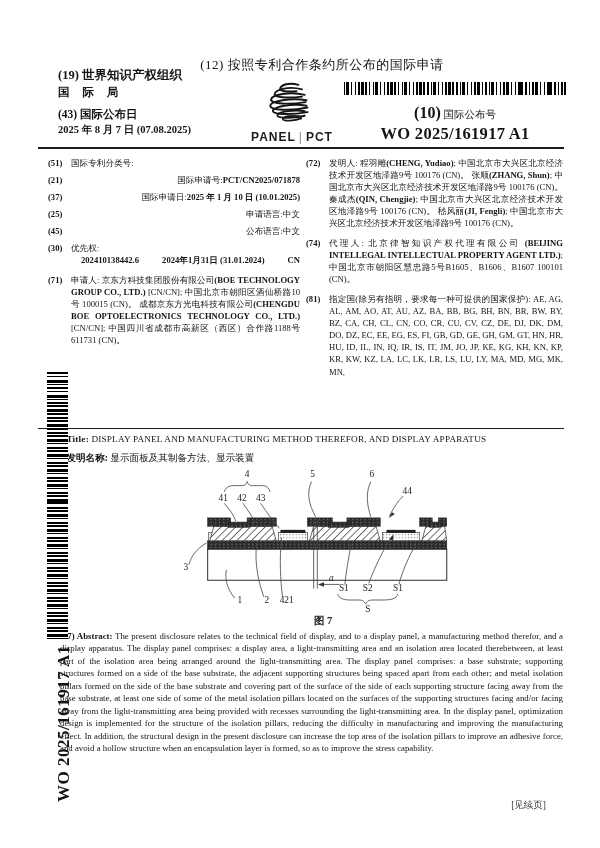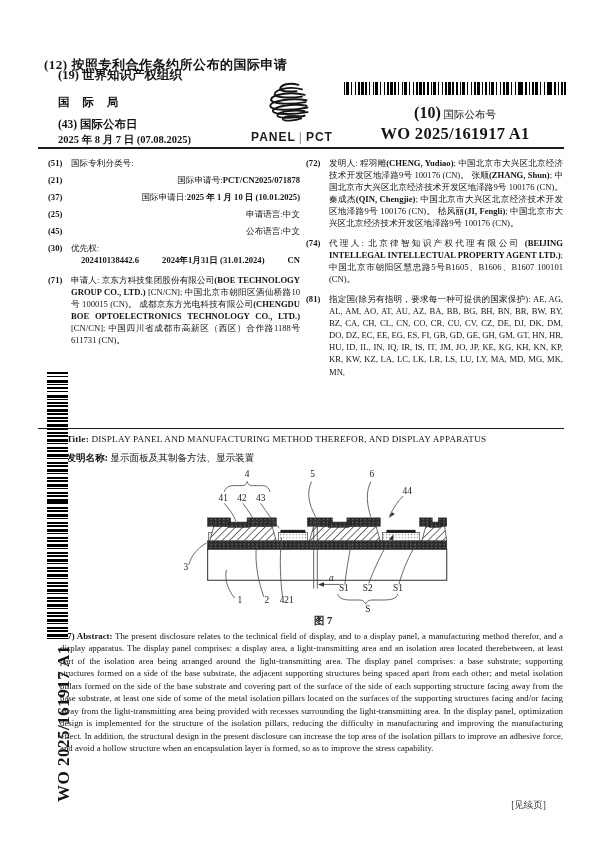--- a/index.html
+++ b/index.html
@@ -1,22 +1,22 @@
 <!DOCTYPE html>
 <html><head>
 <meta charset="utf-8">
 <style>
   html,body{margin:0;padding:0;background:#e8e8e8;}
   .page{position:relative;width:600px;height:848px;background:#ffffff;margin:0 auto;
         font-family:"Liberation Serif",serif;color:#141414;overflow:hidden;}
   
-  .treaty{position:absolute;top:56px;left:0;right:0;text-align:left;font-weight:bold;font-size:13px;letter-spacing:0.5px;padding-left:44px;}
+  .treaty{position:absolute;top:56px;left:0;right:0;text-align:center;font-weight:normal;font-size:13px;letter-spacing:0.5px;padding-left:44px;}
   .hdr-left{position:absolute;top:67px;left:58px;width:200px;text-align:left;}
   .org-line{font-weight:bold;font-size:12.5px;}
-  .org-bureau{font-weight:bold;font-size:11.5px;letter-spacing:5px;margin-top:11px;}
+  .org-bureau{font-weight:bold;font-size:11.5px;letter-spacing:5px;margin-top:1px;}
   .pubdate-label{font-weight:bold;font-size:11.5px;margin-top:7px;}
   .pubdate-value{font-weight:bold;font-size:10.5px;margin-top:1px;}
   .logo{position:absolute;top:82px;left:260px;width:64px;text-align:center;}
   .logo-text{display:flex;justify-content:center;align-items:center;gap:3px;margin-top:2px;
              font-family:"Liberation Sans",sans-serif;font-weight:bold;font-size:12px;letter-spacing:1px;color:#1c1c1c;}
   .logo-text .sep{color:#8a8a8a;font-weight:normal;}
   .hdr-right{position:absolute;top:82px;left:344px;width:222px;text-align:center;}
   .barcode-h{height:13px;width:222px;
     background:repeating-linear-gradient(90deg,#000 0 1.5px,#fff 1.5px 2.5px,#000 2.5px 5.5px,#fff 5.5px 7px,#000 7px 8.5px,#fff 8.5px 11px,#000 11px 12px,#fff 12px 14.5px);}
   .pubno-label{font-size:10.5px;margin-top:9px;}

